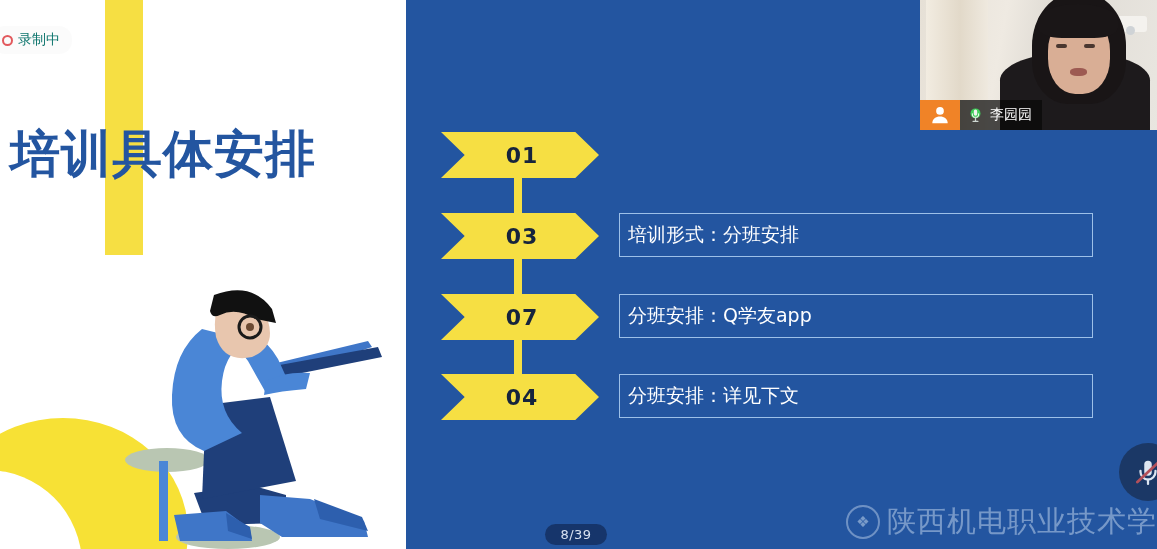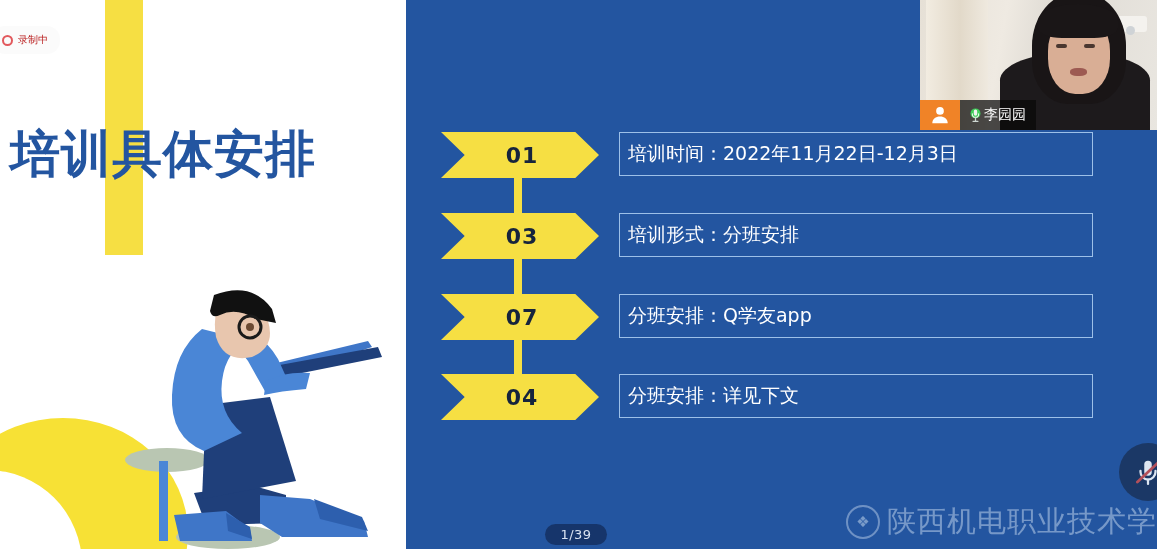--- a/index.html
+++ b/index.html
@@ -48,21 +48,21 @@
     display:flex;align-items:center;gap:5px;
     padding:2px 12px 2px 10px;border-radius:13px;
     background:rgba(250,250,250,0.80);
   }
   #rec-dot{
     width:11px;height:11px;border-radius:50%;
     border:2px solid #e2595d;box-sizing:border-box;
     background:rgba(255,255,255,0.2);
   }
   #rec-text{
-    font-size:10px;color:#b91c1c;white-space:nowrap;
+    font-size:14px;color:#0f766e;white-space:nowrap;
     font-family:Liberation Sans, sans-serif;
   }
 
   
   #slide-right{
     position:absolute;left:406px;top:0;width:751px;height:549px;
     background:#2355A0;overflow:hidden;
   }
   .row{position:absolute;left:0;width:100%;height:46px;}
   .arrow{
@@ -156,21 +156,21 @@
 
   #vid-label{
     position:absolute;left:0;bottom:0;height:30px;
     display:flex;align-items:stretch;
   }
   #vid-avatar{
     width:40px;background:#f08327;
     display:flex;align-items:center;justify-content:center;
   }
   #vid-name-wrap{
-    display:flex;align-items:center;
+    display:flex;align-items:center;gap:6px;
     background:rgba(8,8,8,0.72);padding:0 10px 0 7px;
   }
   #vid-name{
     font-size:14px;color:#ffffff;white-space:nowrap;
     font-family:"DejaVu Sans","Liberation Sans",sans-serif;
   }
 </style>
 </head>
 <body>
 
@@ -215,23 +215,20 @@
   <div id="slide-right">
 
     <div class="conn" style="top:174px;height:64px;"></div>
     <div class="conn" style="top:255px;height:64px;"></div>
     <div class="conn" style="top:336px;height:64px;"></div>
 
     <div class="row" style="top:132px;">
       <div class="arrow">
         <span class="arrow-num">01</span>
       </div>
-      <div class="tbox">
-        <span class="tbox-text">培训时间：2022年11月22日-12月3日</span>
-      </div>
     </div>
 
     <div class="row" style="top:213px;">
       <div class="arrow">
         <span class="arrow-num">03</span>
       </div>
       <div class="tbox">
         <span class="tbox-text">培训形式：分班安排</span>
       </div>
     </div>
@@ -248,21 +245,21 @@
     <div class="row" style="top:374px;">
       <div class="arrow">
         <span class="arrow-num">04</span>
       </div>
       <div class="tbox">
         <span class="tbox-text">分班安排：详见下文</span>
       </div>
     </div>
 
     <div id="page-pill">
-      <span id="page-text">1/39</span>
+      <span id="page-text">8/39</span>
     </div>
 
     <div id="watermark">
       <span id="wm-seal">❖</span>
       <span id="wm-text">陕西机电职业技术学院</span>
     </div>
 
     <div id="mic-muted">
       <svg width="30" height="30" viewBox="0 0 24 24">
         <path d="M12 3a3 3 0 0 1 3 3v6a3 3 0 0 1-6 0V6a3 3 0 0 1 3-3z" fill="#dde6f2"></path>

